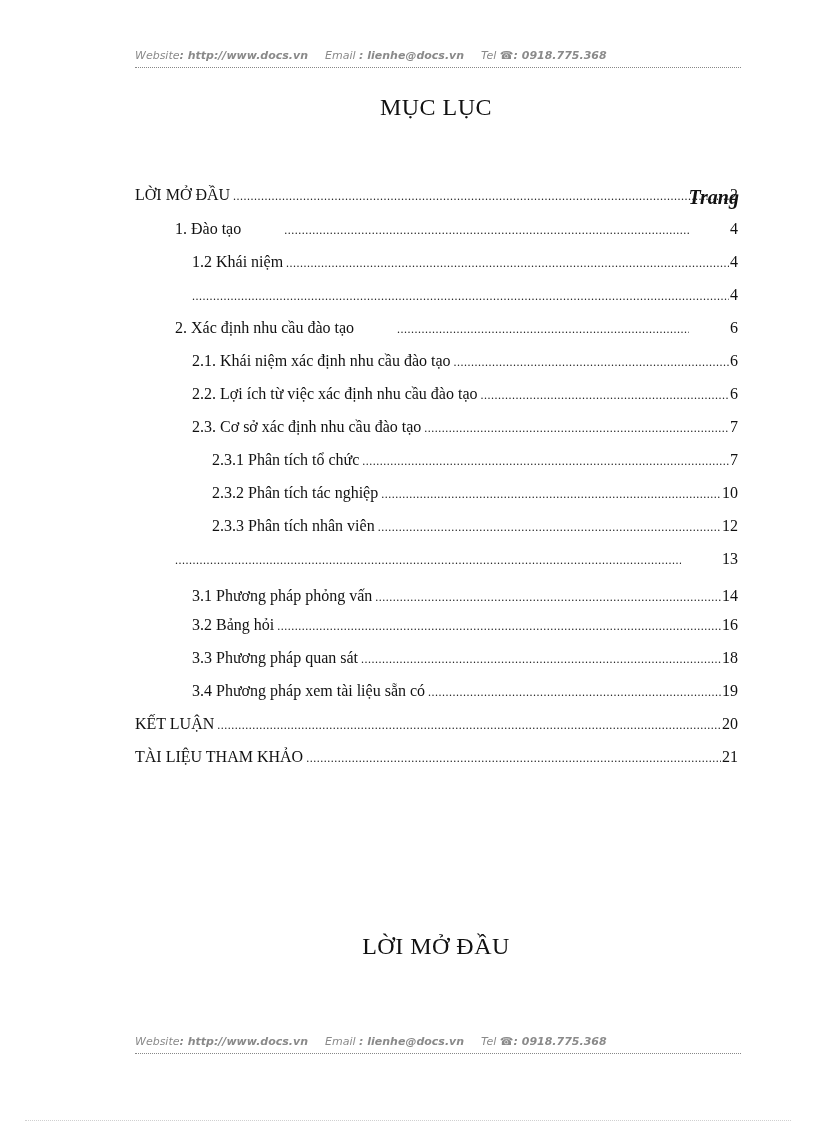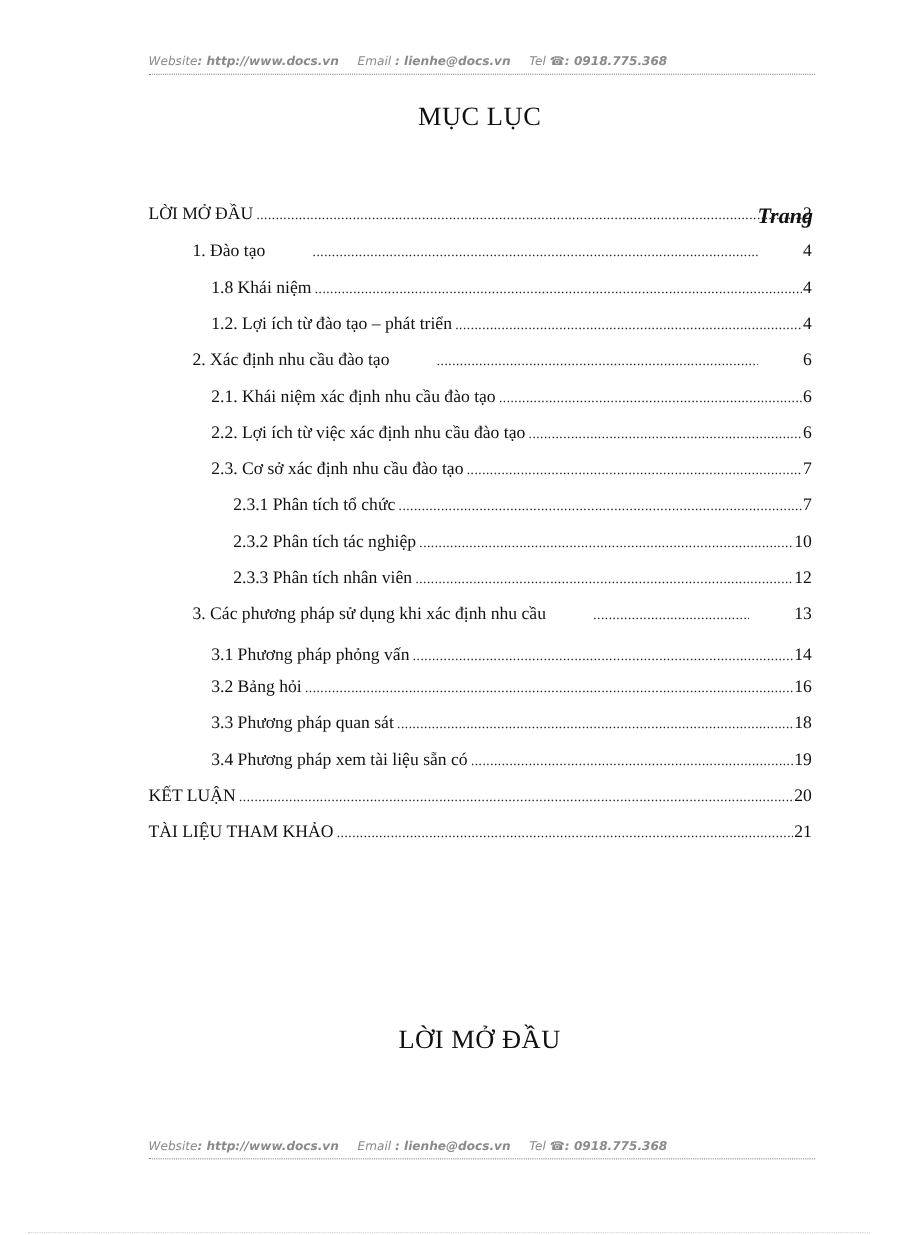--- a/index.html
+++ b/index.html
@@ -53,26 +53,25 @@
       <span class="lbl">LỜI MỞ ĐẦU</span>
       <span class="dots"></span>
       <span class="pg">2</span>
     </div>
   <div class="toc-row lvl1" style="top:34px">
       <span class="lbl">1. Đào tạo</span>
       <span class="dots"></span>
       <span class="pg">4</span>
     </div>
   <div class="toc-row lvl2" style="top:67px">
-      <span class="lbl">1.8 Khái niệm</span>
+      <span class="lbl">1.2 Khái niệm</span>
       <span class="dots"></span>
       <span class="pg">4</span>
     </div>
   <div class="toc-row lvl2" style="top:100px">
-      <span class="lbl">1.2. Lợi ích từ đào tạo – phát triển</span>
       <span class="dots"></span>
       <span class="pg">4</span>
     </div>
   <div class="toc-row lvl1" style="top:133px">
       <span class="lbl">2. Xác định nhu cầu đào tạo</span>
       <span class="dots"></span>
       <span class="pg">6</span>
     </div>
   <div class="toc-row lvl2" style="top:166px">
       <span class="lbl">2.1. Khái niệm xác định nhu cầu đào tạo</span>
@@ -98,21 +97,20 @@
       <span class="lbl">2.3.2 Phân tích tác nghiệp</span>
       <span class="dots"></span>
       <span class="pg">10</span>
     </div>
   <div class="toc-row lvl3" style="top:331px">
       <span class="lbl">2.3.3 Phân tích nhân viên</span>
       <span class="dots"></span>
       <span class="pg">12</span>
     </div>
   <div class="toc-row lvl1" style="top:364px">
-      <span class="lbl">3. Các phương pháp sử dụng khi xác định nhu cầu</span>
       <span class="dots"></span>
       <span class="pg">13</span>
     </div>
   <div class="toc-row lvl2" style="top:401px">
       <span class="lbl">3.1 Phương pháp phỏng vấn</span>
       <span class="dots"></span>
       <span class="pg">14</span>
     </div>
   <div class="toc-row lvl2" style="top:430px">
       <span class="lbl">3.2 Bảng hỏi</span>

